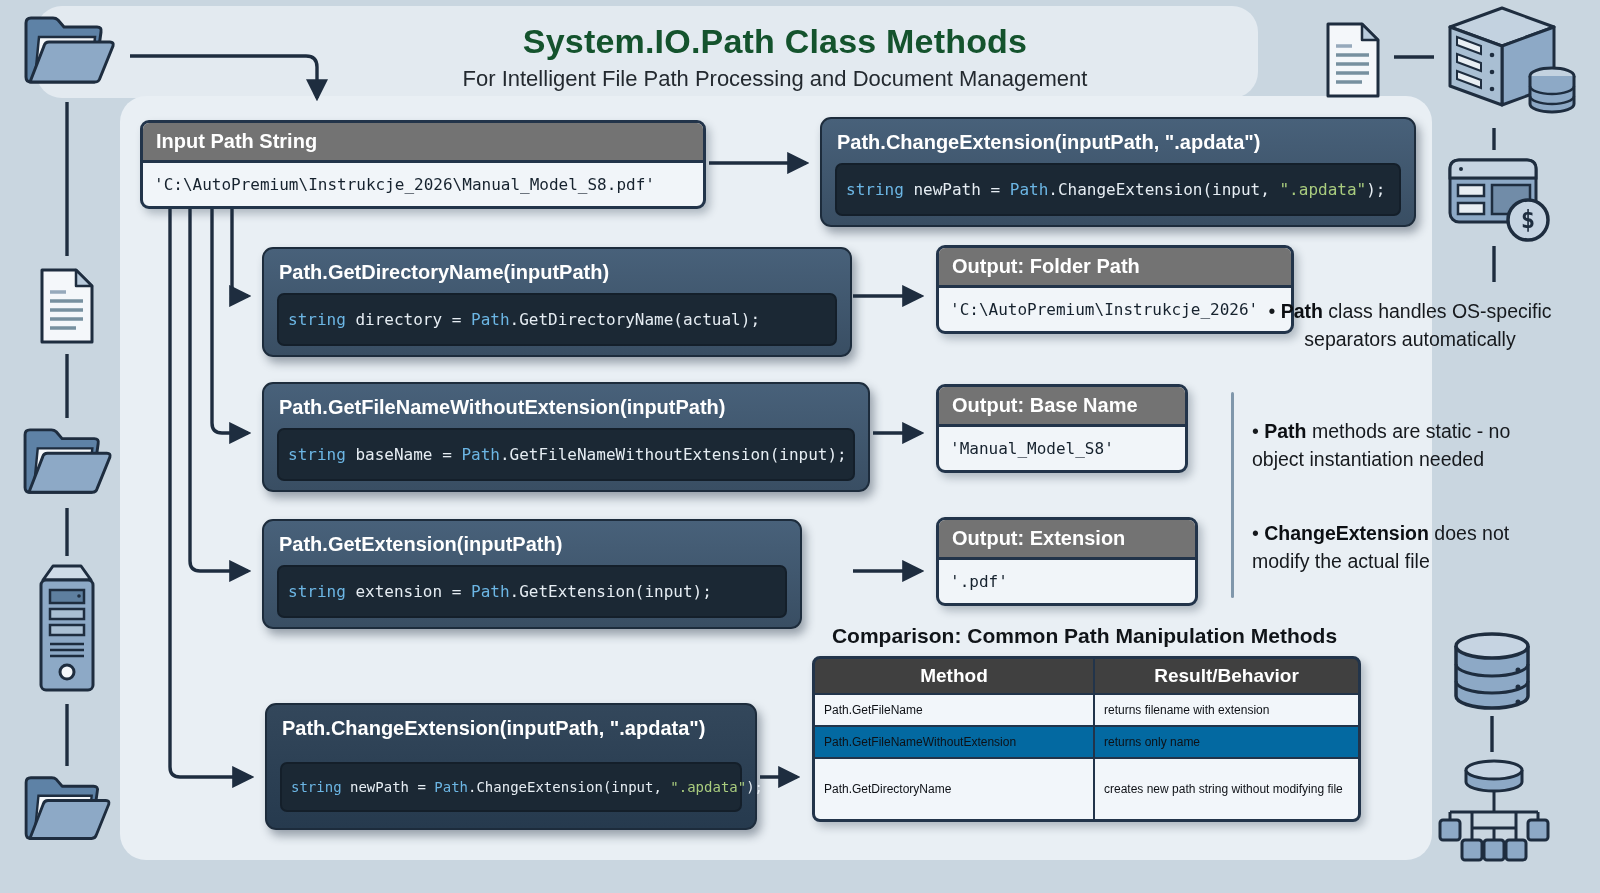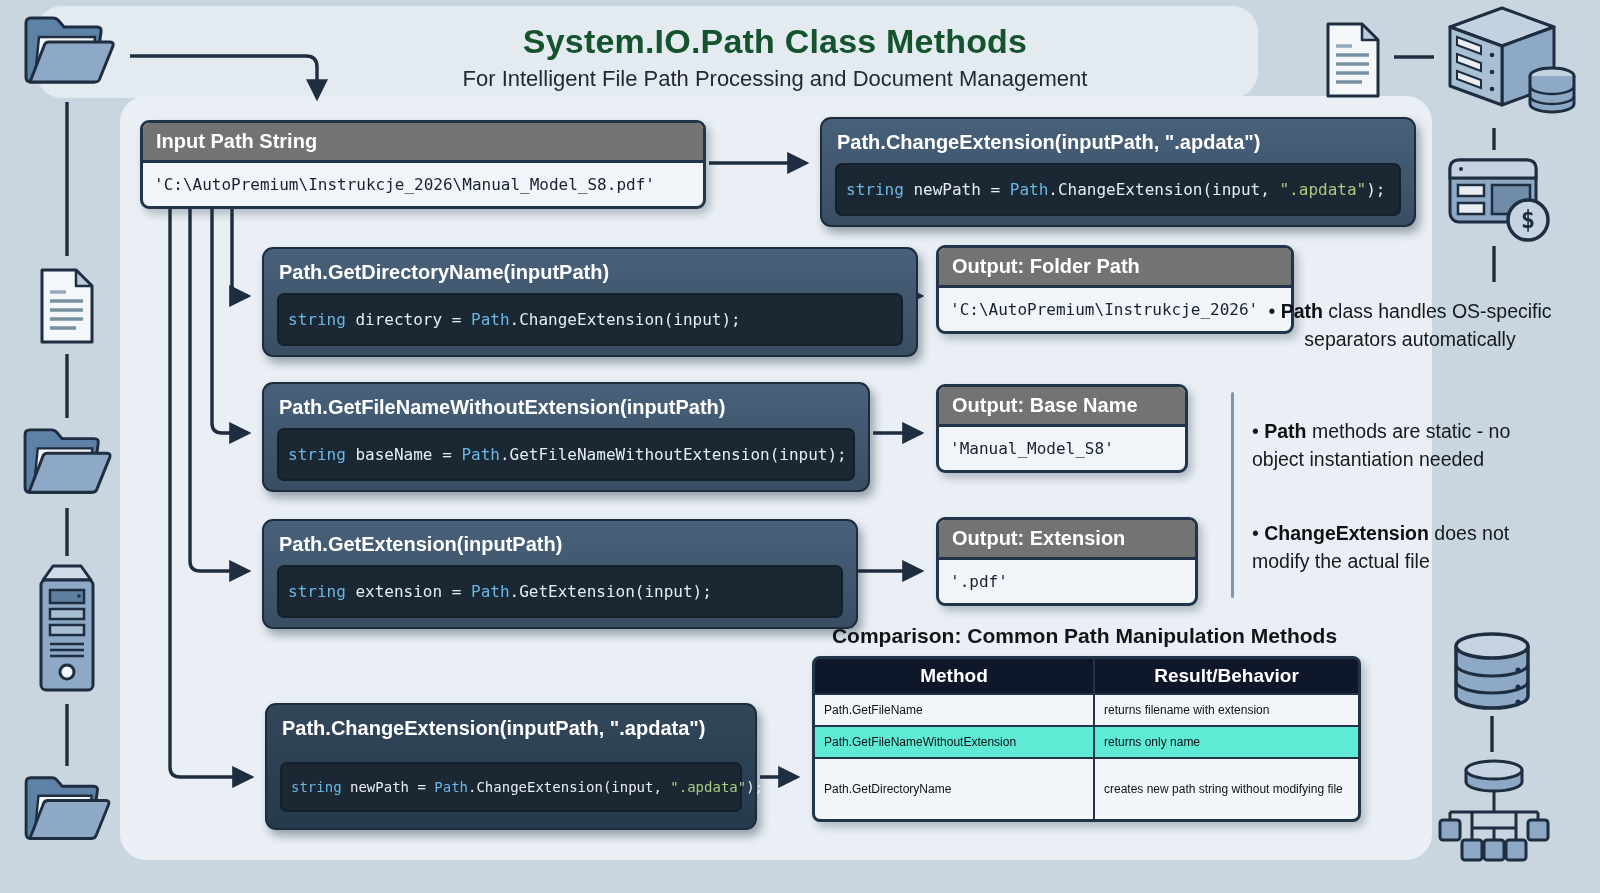--- a/index.html
+++ b/index.html
@@ -25,25 +25,25 @@
   .code{background:#1b2834;border:2px solid #141f2a;border-radius:7px;padding:15px 9px;
         font-family:"DejaVu Sans Mono",monospace;font-size:16px;color:#e6edf3;white-space:nowrap;}
   .code.small{font-size:14px;}
   .kw,.cls{color:#6cb6e4;}
   .str{color:#a9cc7e;}
   
   .cmp-title{font-weight:bold;font-size:21px;color:#101418;text-align:center;white-space:nowrap;}
   .cmp-table{display:grid;grid-template-columns:278px 1fr;gap:2px;background:#22344a;
              border:3px solid #22344a;border-radius:8px;overflow:hidden;
              box-shadow:4px 5px 8px rgba(30,45,63,.28);}
-  .cmp-table .th{background:#0f172a;color:#fff;font-weight:bold;font-size:19px;
+  .cmp-table .th{background:#404040;color:#fff;font-weight:bold;font-size:19px;
                  text-align:center;padding:6px 4px;}
   .cmp-table .td{font-size:12px;color:#0e1116;padding:8px 9px;display:flex;align-items:center;}
   .row-a{background:#f2f6fa;}
-  .row-b{background:#5eead4;}
+  .row-b{background:#0369a1;}
   
   .note{font-size:19.5px;color:#16191d;line-height:1.42;}
   .note b{color:#0c0f13;}
   .divider{width:3px;background:#8097ab;border-radius:2px;}
   svg{display:block;}
 </style>
 </head>
 <body>
 
 <div class="abs panel" style="left:36px;top:6px;width:1222px;height:92px;background:#e3eaf0;"></div>
@@ -92,43 +92,43 @@
   <div class="val">'C:\AutoPremium\Instrukcje_2026\Manual_Model_S8.pdf'</div>
 </div>
 
 <div class="abs dark-box" style="left:820px;top:117px;width:596px;">
   <div class="title">Path.ChangeExtension(inputPath, ".apdata")</div>
   <div class="code">
     <span class="kw">string</span><span> newPath = </span><span class="cls">Path</span><span>.ChangeExtension(input, </span><span class="str">".apdata"</span><span>);</span>
   </div>
 </div>
 
-<div class="abs dark-box" style="left:262px;top:247px;width:656px;">
+<div class="abs dark-box" style="left:262px;top:247px;width:590px;">
   <div class="title">Path.GetDirectoryName(inputPath)</div>
   <div class="code">
-    <span class="kw">string</span><span> directory = </span><span class="cls">Path</span><span>.ChangeExtension(input);</span>
+    <span class="kw">string</span><span> directory = </span><span class="cls">Path</span><span>.GetDirectoryName(actual);</span>
   </div>
 </div>
 <div class="abs light-box" style="left:936px;top:245px;width:352px;">
   <div class="hdr">Output: Folder Path</div>
   <div class="val">'C:\AutoPremium\Instrukcje_2026'</div>
 </div>
 
 <div class="abs dark-box" style="left:262px;top:382px;width:608px;">
   <div class="title">Path.GetFileNameWithoutExtension(inputPath)</div>
   <div class="code">
     <span class="kw">string</span><span> baseName = </span><span class="cls">Path</span><span>.GetFileNameWithoutExtension(input);</span>
   </div>
 </div>
 <div class="abs light-box" style="left:936px;top:384px;width:246px;">
   <div class="hdr">Output: Base Name</div>
   <div class="val">'Manual_Model_S8'</div>
 </div>
 
-<div class="abs dark-box" style="left:262px;top:519px;width:596px;">
+<div class="abs dark-box" style="left:262px;top:519px;width:540px;">
   <div class="title">Path.GetExtension(inputPath)</div>
   <div class="code">
     <span class="kw">string</span><span> extension = </span><span class="cls">Path</span><span>.GetExtension(input);</span>
   </div>
 </div>
 <div class="abs light-box" style="left:936px;top:517px;width:256px;">
   <div class="hdr">Output: Extension</div>
   <div class="val">'.pdf'</div>
 </div>
 

